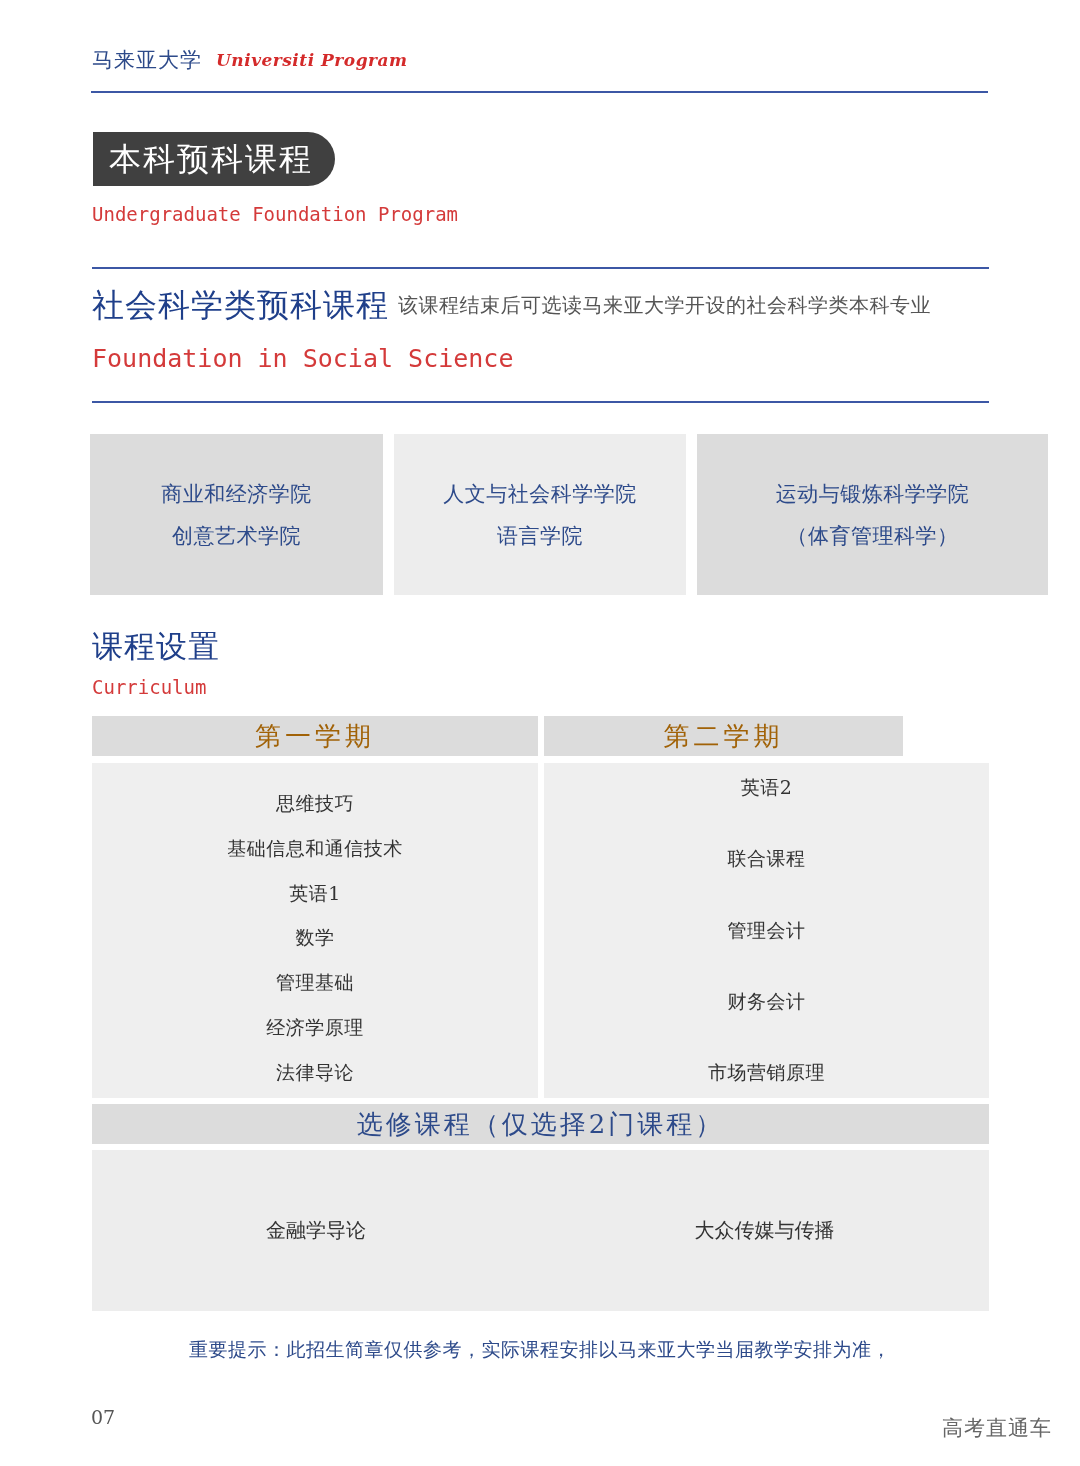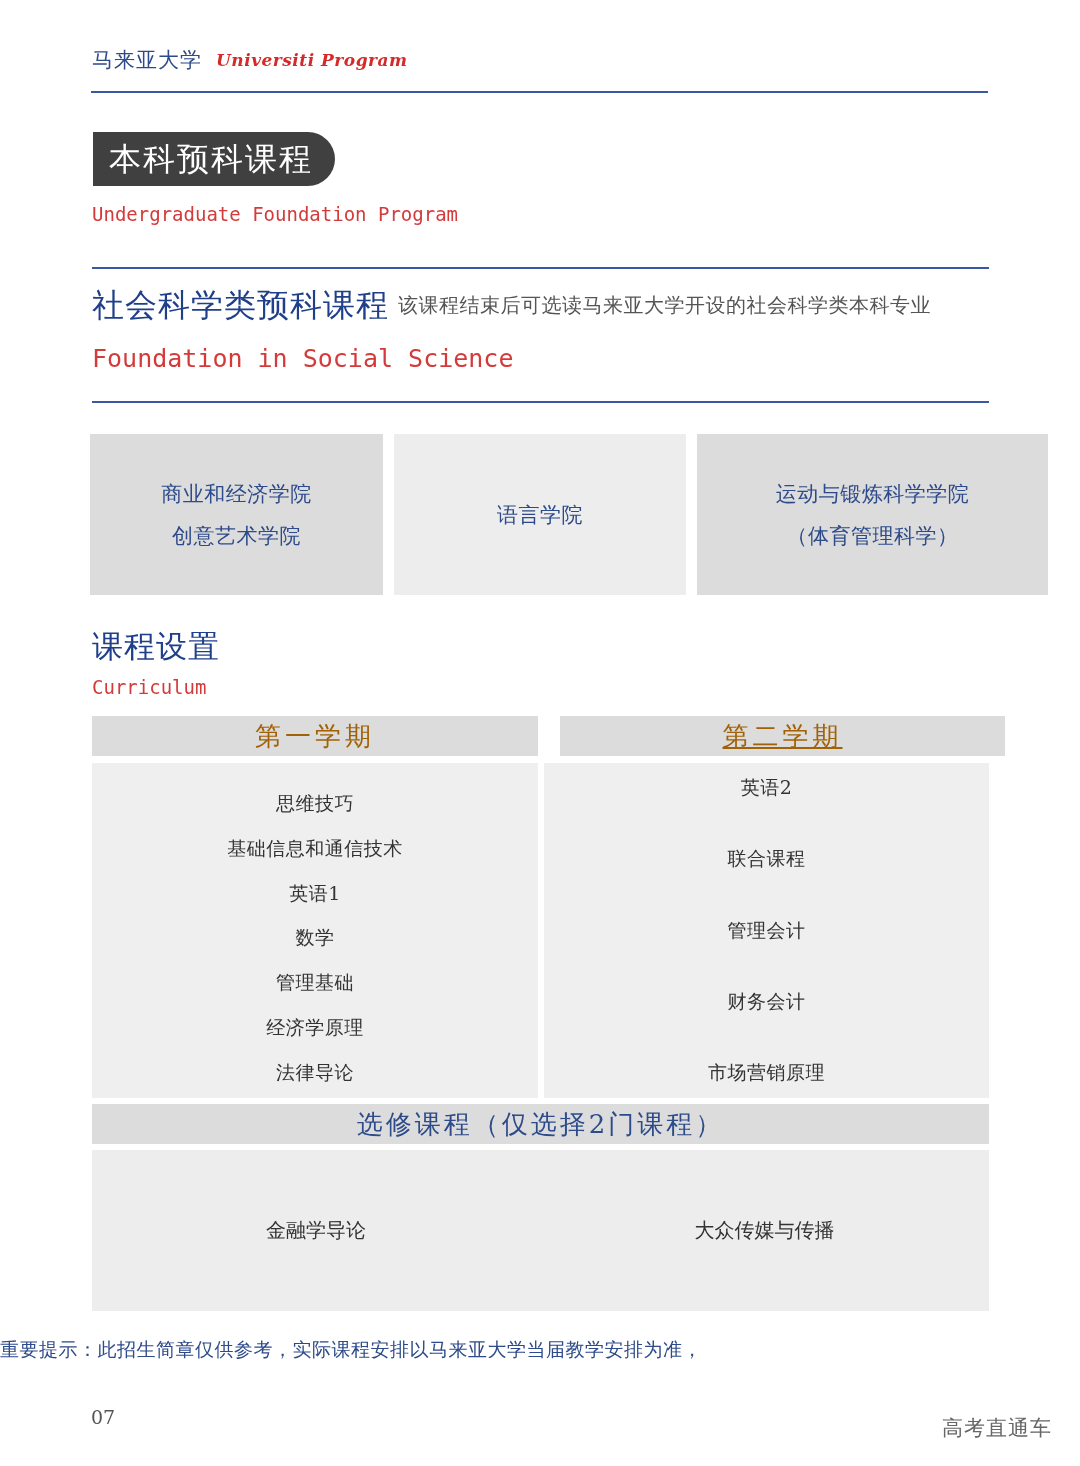--- a/index.html
+++ b/index.html
@@ -33,36 +33,36 @@
   .fac-2 { left: 394px; width: 292px; background: #ededed; }
   .fac-3 { left: 697px; width: 351px; background: #dcdcdc; }
 
   
   .cur-title { left: 92px; top: 626px; font-size: 31px; color: #1f3f8a; letter-spacing: 1px; }
   .cur-en { left: 92px; top: 676px; font-size: 19px; color: #d43a3a; font-family: "DejaVu Sans Mono", monospace; }
 
   .sem-head { top: 716px; height: 40px; background: #dcdcdc; color: #a16207; font-size: 26px;
               display: flex; align-items: center; justify-content: center; letter-spacing: 4px; }
   .sem-head-1 { left: 92px; width: 446px; }
-  .sem-head-2 { left: 560px; width: 445px; text-decoration: underline; }
+  .sem-head-2 { left: 544px; width: 359px; }
 
   .sem-body { top: 763px; height: 335px; background: #efefef; color: #333333; font-size: 19px;
               display: flex; flex-direction: column; align-items: center; }
   .sem-body-1 { left: 92px; width: 446px; justify-content: space-between; padding: 28px 0 14px; box-sizing: border-box; }
   .sem-body-2 { left: 544px; width: 445px; justify-content: space-between; padding: 12px 15px 14px; box-sizing: border-box; }
   .course { line-height: 24px; letter-spacing: 0.5px; }
 
   .elec-head { left: 92px; top: 1104px; width: 897px; height: 40px; background: #dcdcdc; color: #2d4a8a;
                font-size: 26px; display: flex; align-items: center; justify-content: center; letter-spacing: 3px; }
   .elec-body { left: 92px; top: 1150px; width: 897px; height: 161px; background: #ededed; color: #333333; font-size: 20px; }
   .elec-item { position: absolute; top: 0; height: 161px; display: flex; align-items: center; justify-content: center; }
   .elec-item-1 { left: 0; width: 448px; }
   .elec-item-2 { left: 448px; width: 449px; }
 
-  .notice { left: 0; top: 1335px; width: 1080px; text-align: left; color: #2d4a8a; font-size: 19px; line-height: 28px; letter-spacing: 0.5px; }
+  .notice { left: 0; top: 1335px; width: 1080px; text-align: center; color: #2d4a8a; font-size: 19px; line-height: 28px; letter-spacing: 0.5px; }
   .page-no { left: 91px; top: 1406px; font-size: 19px; color: #555555; }
   .watermark { left: 942px; top: 1414px; font-size: 21px; color: #666666; letter-spacing: 1px; font-family: "DejaVu Sans", sans-serif; }
 </style>
 </head>
 <body>
 
 <div class="abs brand-cn">马来亚大学</div>
 <div class="abs brand-en">Universiti Program</div>
 <div class="abs rule rule-top"></div>
 
@@ -73,20 +73,21 @@
 <div class="abs sec-title">社会科学类预科课程</div>
 <div class="abs sec-desc">该课程结束后可选读马来亚大学开设的社会科学类本科专业</div>
 <div class="abs sec-en">Foundation in Social Science</div>
 <div class="abs rule rule-3"></div>
 
 <div class="abs fac fac-1">
   <span>商业和经济学院</span>
   <span>创意艺术学院</span>
 </div>
 <div class="abs fac fac-2">
+  <span>人文与社会科学学院</span>
   <span>语言学院</span>
 </div>
 <div class="abs fac fac-3">
   <span>运动与锻炼科学学院</span>
   <span>（体育管理科学）</span>
 </div>
 
 <div class="abs cur-title">课程设置</div>
 <div class="abs cur-en">Curriculum</div>
 

